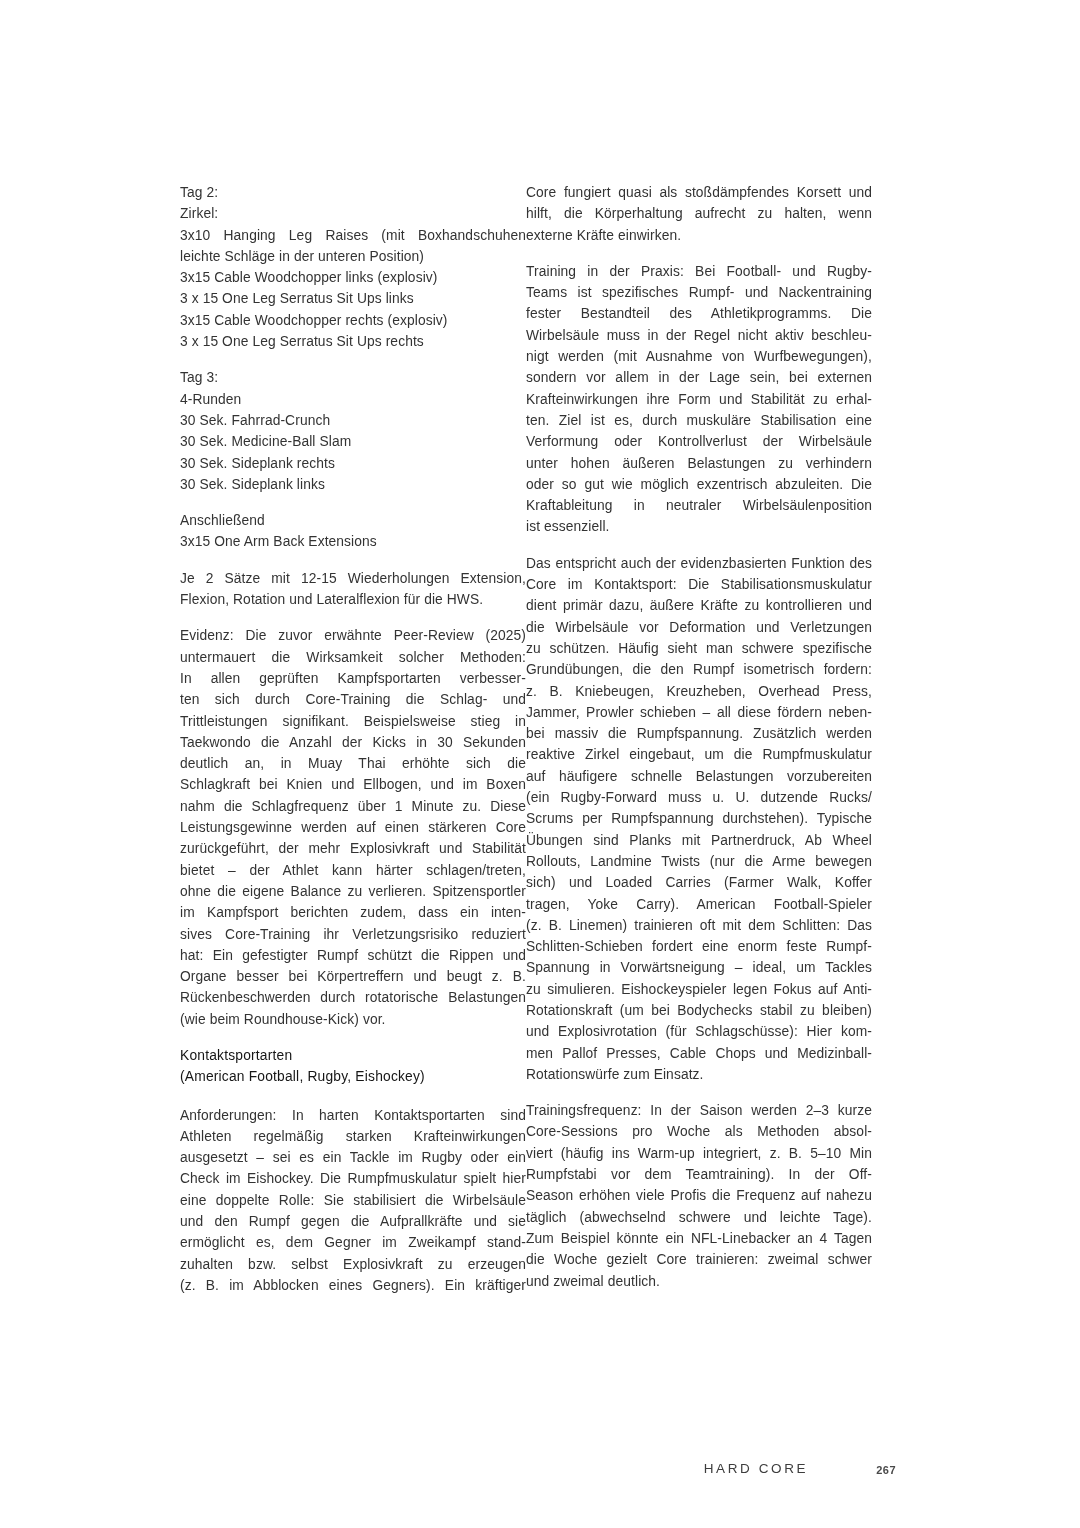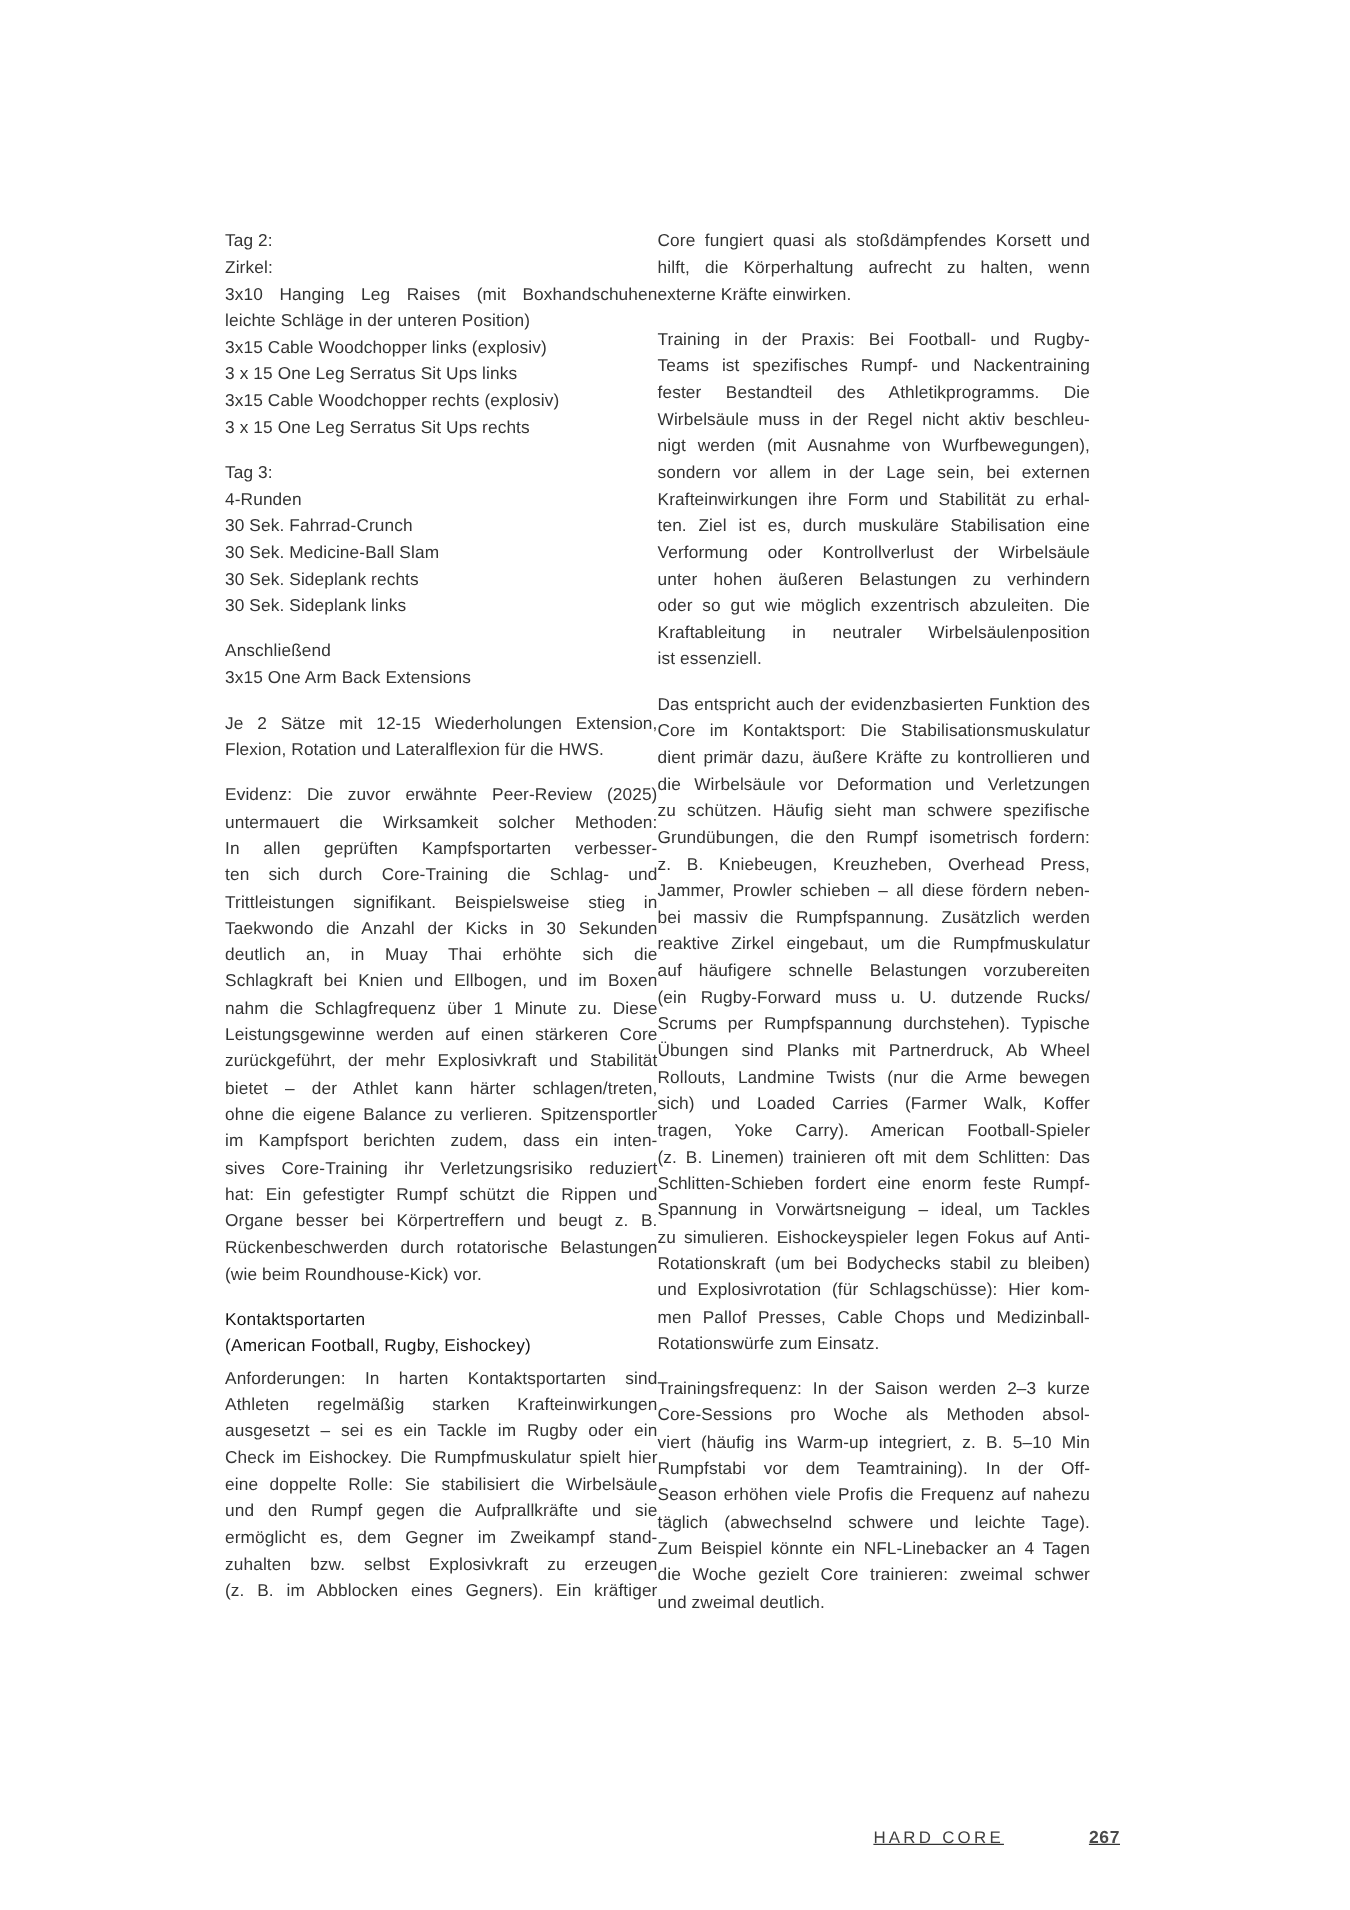--- a/index.html
+++ b/index.html
@@ -17,50 +17,49 @@
     left: 180px; top: 182px;
     display: flex;
   }
   .col {
     width: 346px;
     font-size: 13.8px;
     line-height: 21.3px;
     letter-spacing: 0.1px;
   }
   .block + .block { margin-top: 15px; }
-  .block.heading + .block { margin-top: 4px; }
+  .block.heading + .block { margin-top: 17px; }
   .line {
     text-align: left;
     min-height: 21.3px;
   }
   .line.just {
     text-align: justify;
     text-align-last: justify;
   }
   .heading .line {
     font-weight: 400;
     color: #161616;
     letter-spacing: 0.2px;
   }
   .footer {
     position: absolute;
     top: 1461px;
     right: 184px;
     display: flex;
     align-items: flex-end;
     gap: 68px;
-    text-decoration: underline;
   }
   .running {
     font-size: 13.5px;
     letter-spacing: 2.6px;
     color: #3d3d3d;
   }
   .pagenum {
-    font-size: 14px;
+    font-size: 11px;
     font-weight: 700;
     color: #4a4a4a;
     letter-spacing: 0.5px;
   }
 </style>
 </head>
 <body style="color: rgb(51, 51, 51); background: rgb(255, 255, 255);">
 
 <div class="page">
   <div class="columns">

